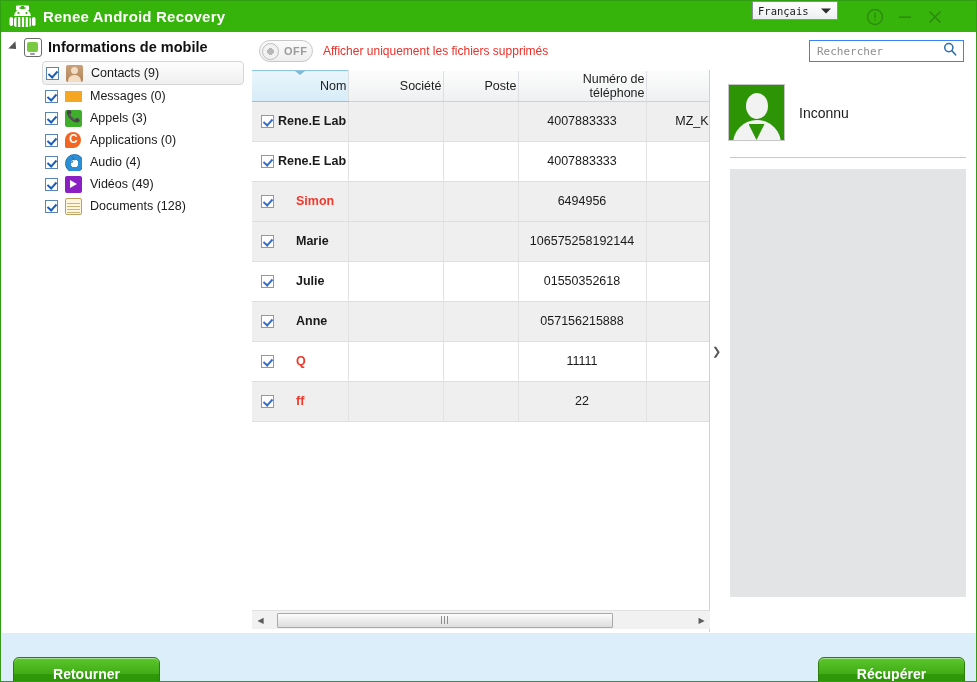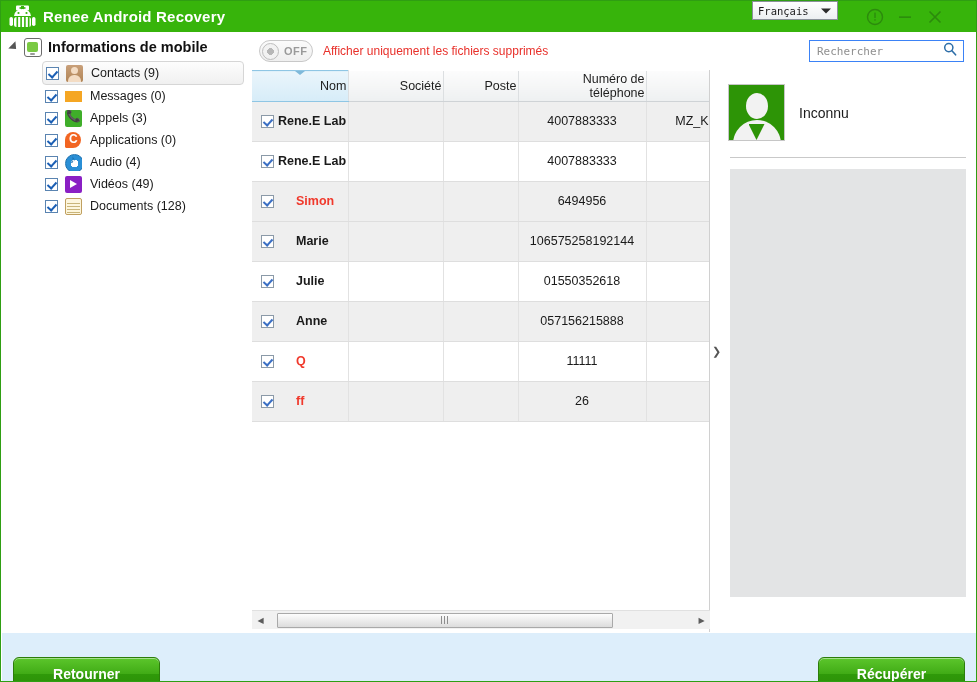--- a/index.html
+++ b/index.html
@@ -742,21 +742,21 @@
 
         <tr class="alt">
           <td class="c-name pad">
             <span class="inner">
                 <span class="cbx-sm"></span>
                 <span class="nm deleted">ff</span>
               </span>
           </td>
           <td></td>
           <td></td>
-          <td class="deleted">26</td>
+          <td class="deleted">22</td>
           <td></td>
         </tr>
 
       </tbody>
     </table>
   </div>
 
   <div class="hscroll">
     <div class="hs-arrow">◀</div>
     <div class="hs-track">

